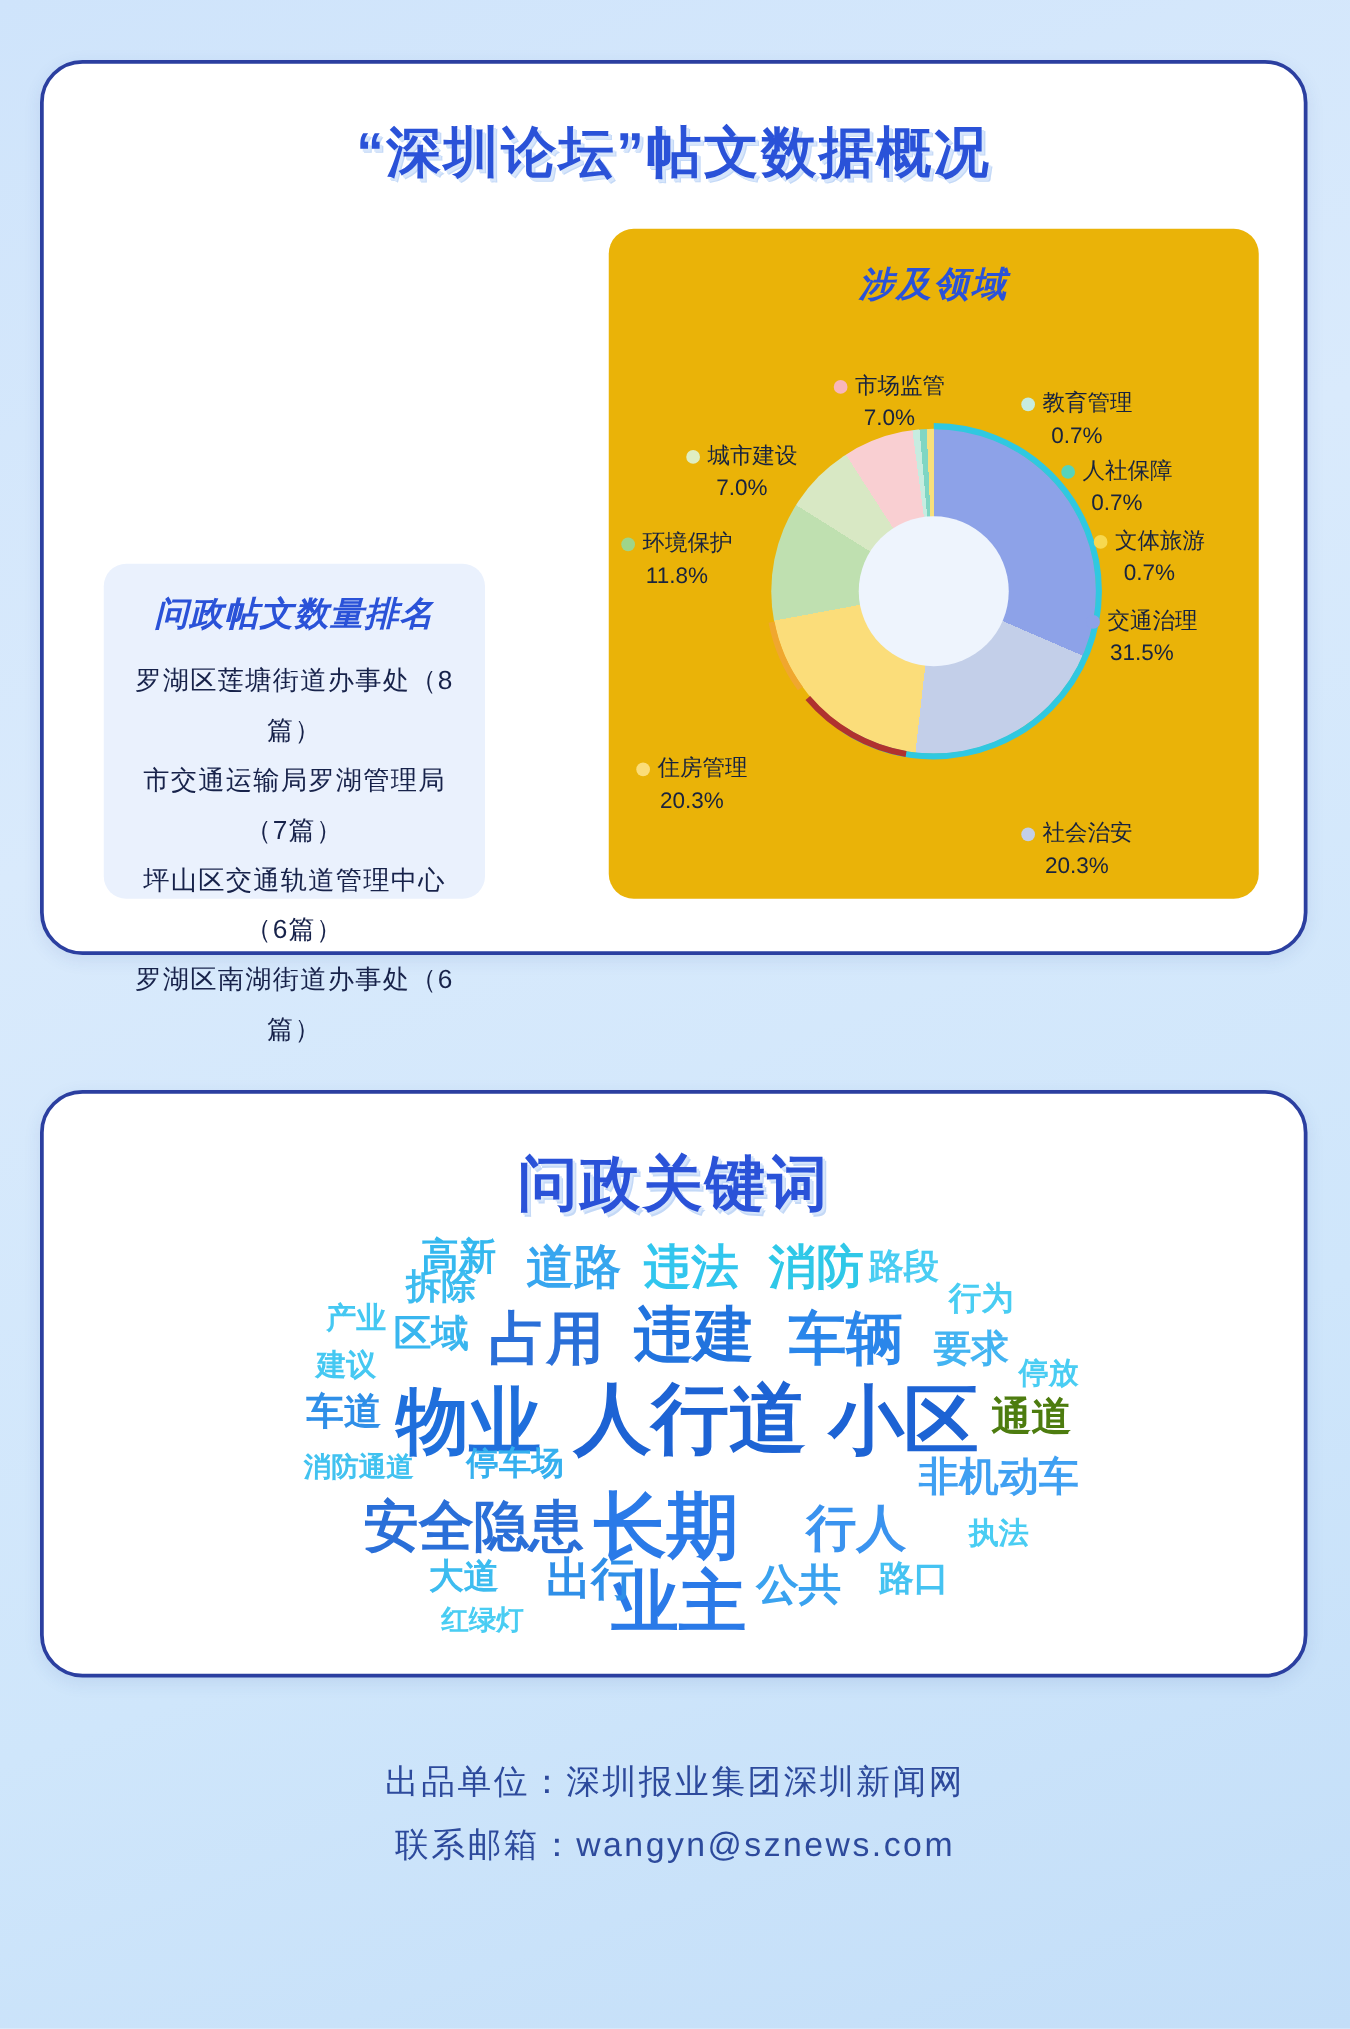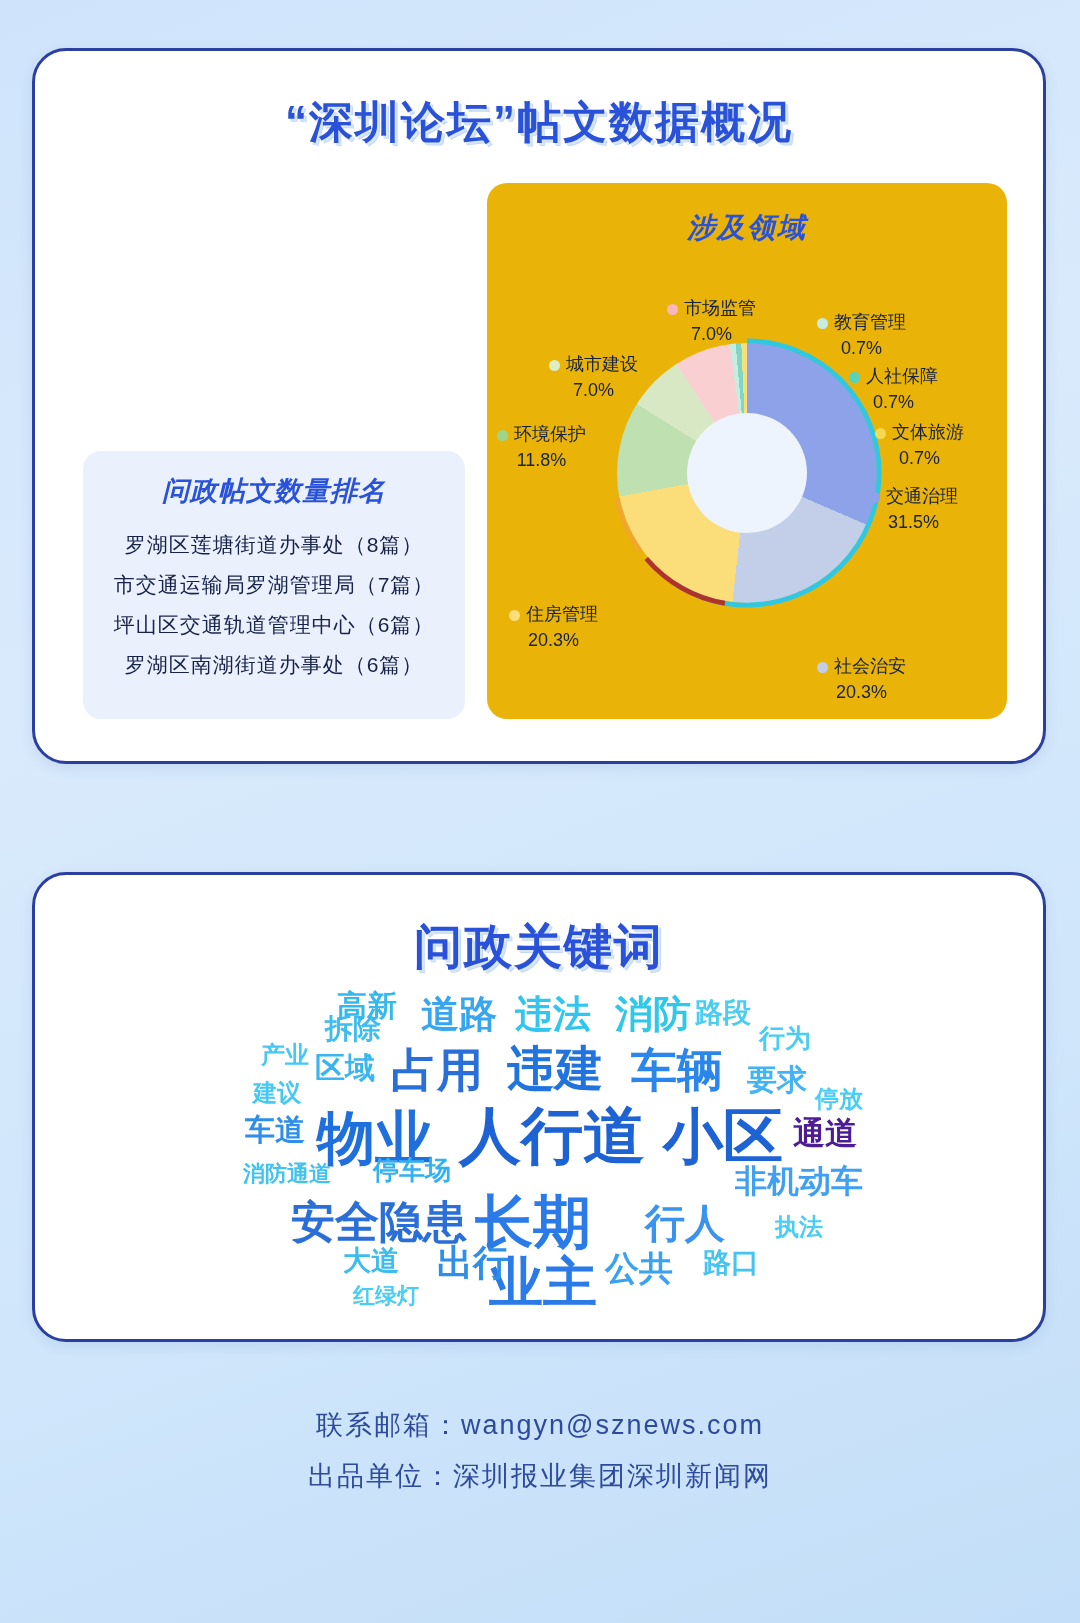--- a/index.html
+++ b/index.html
@@ -48,21 +48,21 @@
     font-size: 28px;
     font-weight: bold;
     font-style: italic;
     color: #2a3f99;
     letter-spacing: 1px;
   }
 
   .rank-box {
     position: absolute;
     left: 48px; top: 400px;
-    width: 382px; height: 268px;
+    width: 305px; height: 268px;
     background: #eaf1fd;
     border-radius: 18px;
     padding: 22px 18px 10px 18px;
   }
   .rank-title {
     text-align: center;
     font-size: 27px;
     font-weight: bold;
     font-style: italic;
     color: #2a52d8;
@@ -220,36 +220,36 @@
       <div class="w" style="left: 316px; top: 62px; font-size: 46px; color: rgb(42, 111, 216);">占用</div>
       <div class="w" style="left: 432px; top: 60px; font-size: 48px; color: rgb(33, 115, 222);">违建</div>
       <div class="w" style="left: 556px; top: 62px; font-size: 46px; color: rgb(42, 134, 234);">车辆</div>
       <div class="w" style="left: 570px; top: 218px; font-size: 40px; color: rgb(58, 147, 239);">行人</div>
       <div class="w" style="left: 660px; top: 180px; font-size: 32px; color: rgb(63, 160, 242);">非机动车</div>
       <div class="w" style="left: 346px; top: 10px; font-size: 38px; color: rgb(55, 166, 239);">道路</div>
       <div class="w" style="left: 440px; top: 10px; font-size: 38px; color: rgb(49, 198, 238);">违法</div>
       <div class="w" style="left: 540px; top: 10px; font-size: 38px; color: rgb(47, 200, 232);">消防</div>
       <div class="w" style="left: 330px; top: 260px; font-size: 36px; color: rgb(47, 143, 232); margin-left: 32px;">出行</div>
       <div class="w" style="left: 530px; top: 266px; font-size: 34px; color: rgb(58, 162, 239);">公共</div>
-      <div class="w" style="left: 718px; top: 132px; font-size: 32px; color: #4c1d95;">通道</div>
+      <div class="w" style="left: 718px; top: 132px; font-size: 32px; color: #4d7c0f;">通道</div>
       <div class="w" style="left: 672px; top: 80px; font-size: 30px; color: rgb(67, 180, 242);">要求</div>
       <div class="w" style="left: 170px; top: 130px; font-size: 30px; color: rgb(47, 143, 232);">车道</div>
       <div class="w" style="left: 298px; top: 172px; font-size: 26px; color: rgb(53, 176, 239);">停车场</div>
       <div class="w" style="left: 168px; top: 178px; font-size: 22px; color: rgb(65, 194, 240);">消防通道</div>
       <div class="w" style="left: 240px; top: 68px; font-size: 30px; color: rgb(57, 182, 239);">区域</div>
       <div class="w" style="left: 250px; top: 30px; font-size: 28px; color: rgb(61, 188, 240);">拆除</div>
       <div class="w" style="left: 186px; top: 58px; font-size: 24px; color: rgb(69, 200, 242);">产业</div>
       <div class="w" style="left: 178px; top: 96px; font-size: 24px; color: rgb(69, 200, 242);">建议</div>
       <div class="w" style="left: 262px; top: 6px; font-size: 30px; color: rgb(53, 184, 239);">高新</div>
       <div class="w" style="left: 620px; top: 14px; font-size: 28px; color: rgb(73, 205, 243);">路段</div>
       <div class="w" style="left: 684px; top: 40px; font-size: 26px; color: rgb(73, 205, 243);">行为</div>
       <div class="w" style="left: 740px; top: 102px; font-size: 24px; color: rgb(73, 205, 243);">停放</div>
       <div class="w" style="left: 700px; top: 230px; font-size: 24px; color: rgb(73, 205, 243);">执法</div>
       <div class="w" style="left: 628px; top: 264px; font-size: 28px; color: rgb(69, 195, 242);">路口</div>
       <div class="w" style="left: 268px; top: 262px; font-size: 28px; color: rgb(61, 188, 240);">大道</div>
       <div class="w" style="left: 278px; top: 300px; font-size: 22px; color: rgb(73, 205, 243);">红绿灯</div>
     </div>
 </div>
 
 <div class="footer">
+  <div>出品单位：深圳报业集团深圳新闻网</div>
   <div>联系邮箱：wangyn@sznews.com</div>
-  <div>出品单位：深圳报业集团深圳新闻网</div>
 </div>
 
 </body></html>

